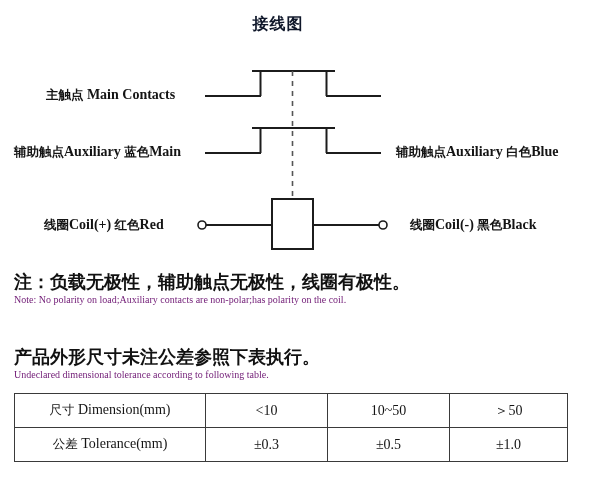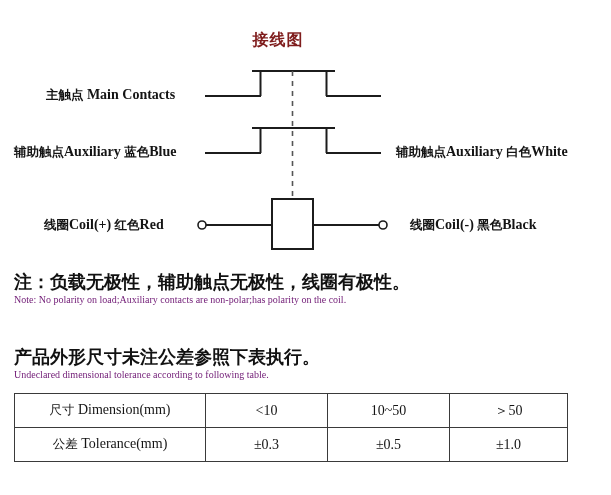--- a/index.html
+++ b/index.html
@@ -27,22 +27,21 @@
   .title {
     position: absolute;
     left: 0;
     top: 14px;
     width: 556px;
     text-align: center;
     font-family: "DejaVu Sans", "Liberation Sans", sans-serif;
     font-size: 16px;
     font-weight: 700;
     letter-spacing: 1px;
-    color: #7f1d1d;
-    margin-top: 16px;
+    color: #0f172a;
   }
 
   
   .diagram {
     position: absolute;
     left: 0;
     top: 55px;
     width: 611px;
     height: 205px;
   }
@@ -162,25 +161,25 @@
         <circle cx="202" cy="170" r="4" fill="#ffffff" stroke="#1c1c1c" stroke-width="1.6"></circle>
         <circle cx="383" cy="170" r="4" fill="#ffffff" stroke="#1c1c1c" stroke-width="1.6"></circle>
       </g>
     </svg>
 
     <div class="lbl" style="left:46px; top:33px;">
       <span class="cn">主触点</span><span>&nbsp;</span><span class="en">Main Contacts</span>
     </div>
 
     <div class="lbl" style="left:14px; top:90px;">
-      <span class="cn">辅助触点</span><span class="en">Auxiliary</span><span>&nbsp;</span><span class="cn">蓝色</span><span class="en">Blue</span>
+      <span class="cn">辅助触点</span><span class="en">Auxiliary</span><span>&nbsp;</span><span class="cn">蓝色</span><span class="en">Main</span>
     </div>
 
     <div class="lbl" style="left:396px; top:90px;">
-      <span class="cn">辅助触点</span><span class="en">Auxiliary</span><span>&nbsp;</span><span class="cn">白色</span><span class="en">White</span>
+      <span class="cn">辅助触点</span><span class="en">Auxiliary</span><span>&nbsp;</span><span class="cn">白色</span><span class="en">Blue</span>
     </div>
 
     <div class="lbl" style="left:410px; top:163px;">
       <span class="cn">线圈</span><span class="en">Coil(-)</span><span>&nbsp;</span><span class="cn">黑色</span><span class="en">Black</span>
     </div>
 
     <div class="lbl" style="left:44px; top:163px;">
       <span class="cn">线圈</span><span class="en">Coil(+)</span><span>&nbsp;</span><span class="cn">红色</span><span class="en">Red</span>
     </div>
 

